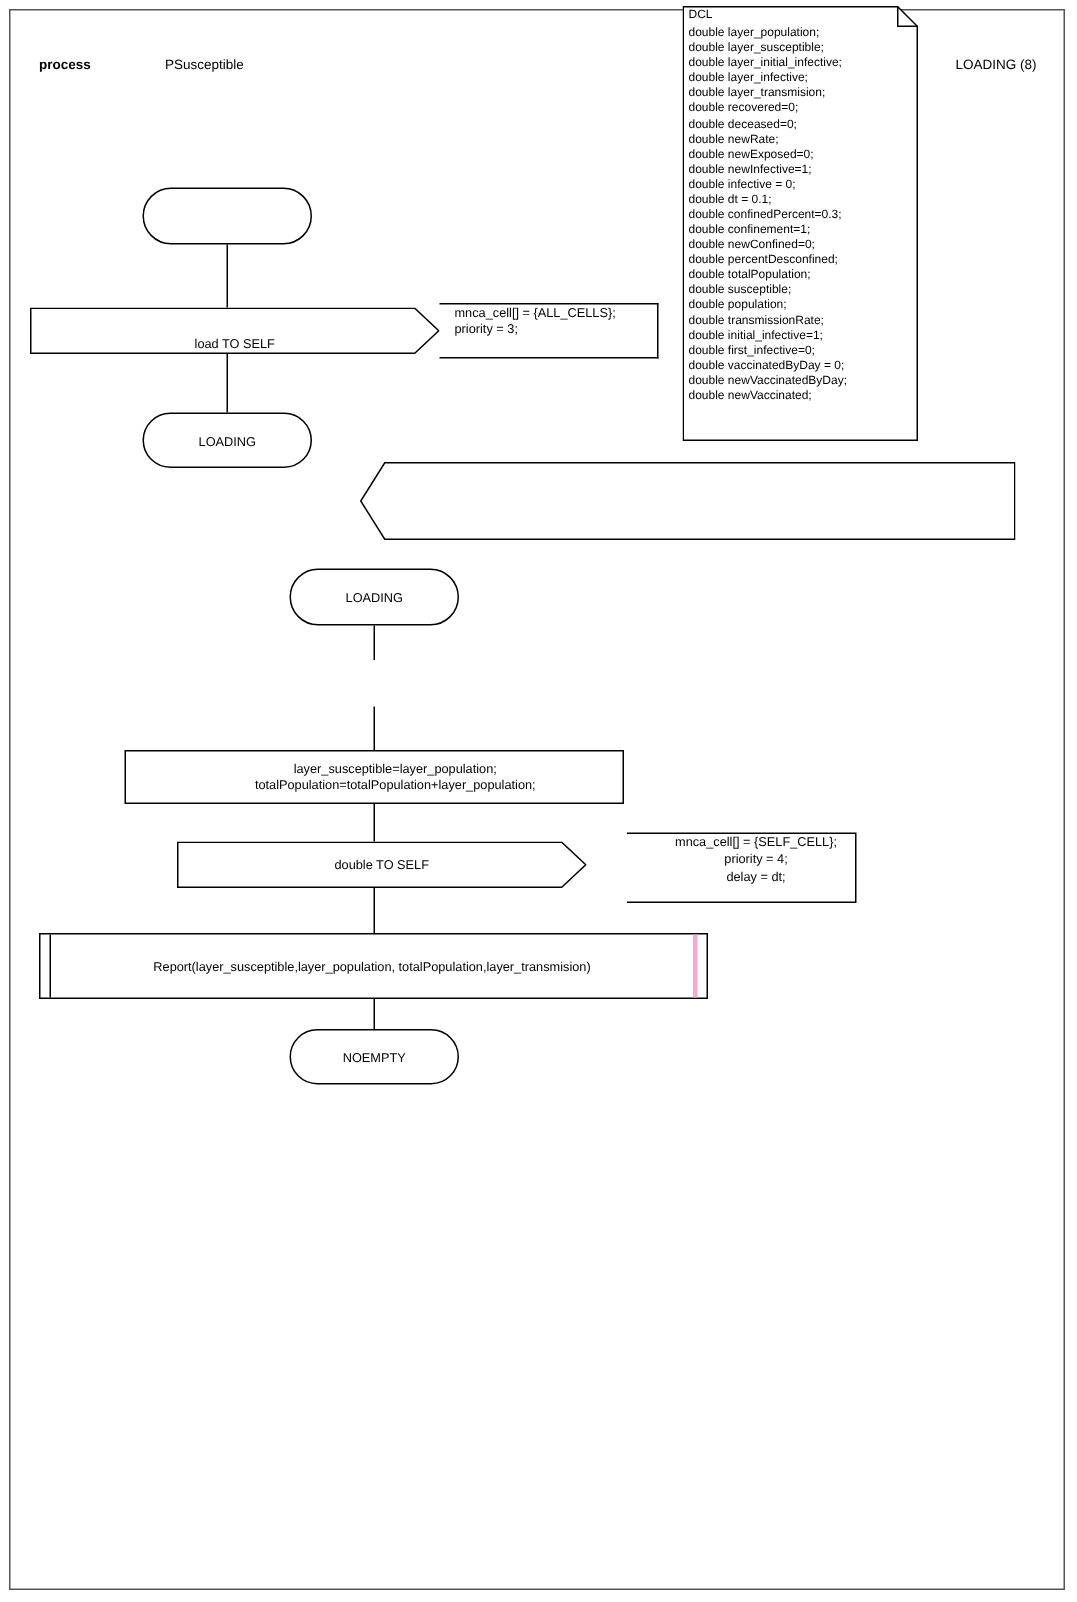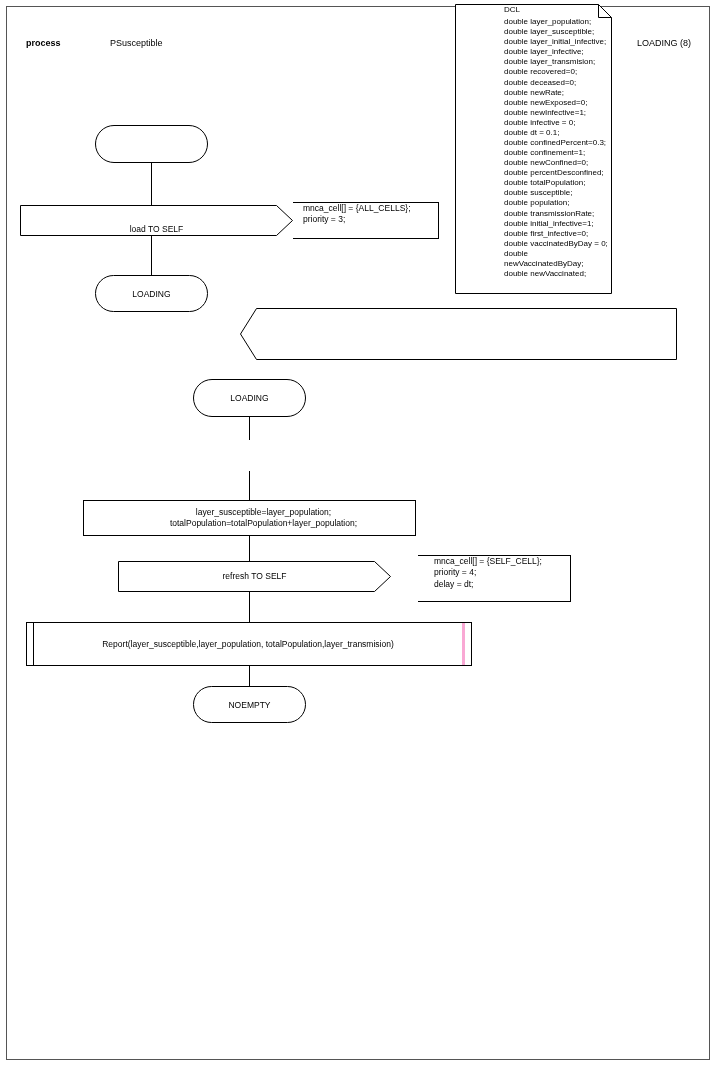--- a/index.html
+++ b/index.html
@@ -85,21 +85,20 @@
   .pent svg { position: absolute; left: 0; top: 0; }
   .pent span { position: relative; z-index: 2; }
 
   
   .note {
     position: absolute;
     box-sizing: border-box;
     font-size: 8px;
     color: #000;
     line-height: 1.26;
-    padding-left: 45px;
   }
   .note svg { position: absolute; left: 0; top: 0; }
   .note .note-body {
     position: relative;
     z-index: 2;
     padding: 2px 4px 3px 4px;
     white-space: pre-line;
   }
   .note .note-title {
     position: relative;
@@ -220,24 +219,24 @@
     <span style="white-space:pre-line;margin-left:28px;">layer_susceptible=layer_population;
 totalPopulation=totalPopulation+layer_population;</span>
   </div>
 
   <div class="vline" style="left:249px; top:536px; height:25px;"></div>
 
   <div class="pent" style="left:118px; top:561px; width:273px; height:31px;">
     <svg width="273" height="31" viewBox="0 0 273 31">
       <path d="M0.5,0.5 L256.5,0.5 L272.5,15.5 L256.5,30.5 L0.5,30.5 Z" fill="#ffffff" stroke="#000000" stroke-width="1"></path>
     </svg>
-    <span>refresh TO SELF</span>
-  </div>
-
-  <div class="plain" style="left:434px; top:556px; width:140px;">mnca_cell[] = {SELF_CELL};
+    <span>double TO SELF</span>
+  </div>
+
+  <div class="plain" style="left:434px; top:556px; width:140px;text-align:center;">mnca_cell[] = {SELF_CELL};
 priority = 4;
 delay = dt;</div>
   <div class="hline" style="left:418px; top:555px; width:152px;"></div>
   <div class="hline" style="left:418px; top:601px; width:152px;"></div>
   <div class="vline" style="left:570px; top:555px; height:47px;"></div>
 
   <div class="vline" style="left:249px; top:592px; height:30px;"></div>
 
   <div class="dblbox" style="left:26px; top:622px; width:446px; height:44px;">
     <div class="inner">

